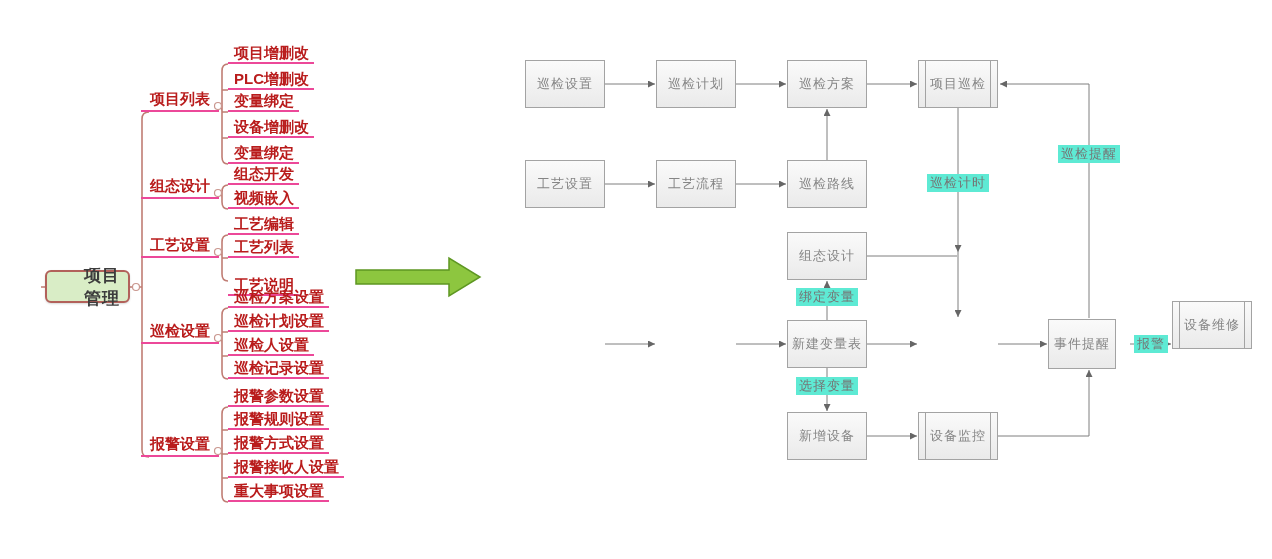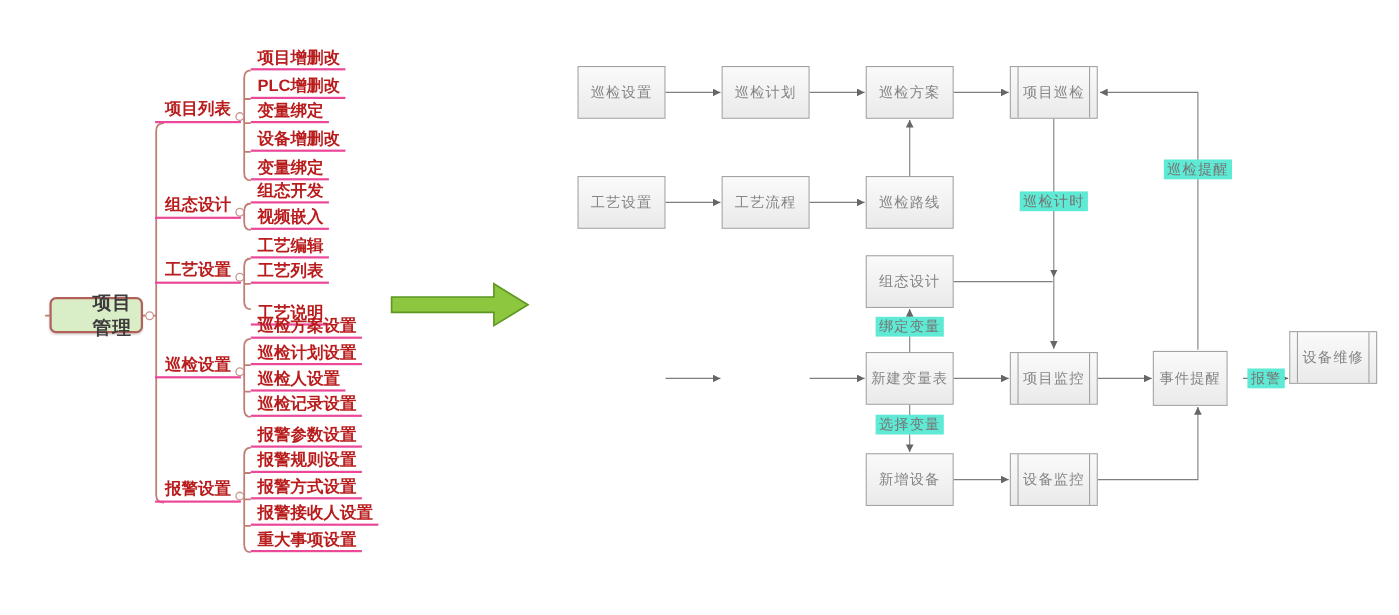--- a/index.html
+++ b/index.html
@@ -142,23 +142,20 @@
       <span>巡检路线</span>
     </div>
 
   <div class="fbox" style="left:787px;top:232px">
       <span>组态设计</span>
     </div>
 
   <div class="fbox" style="left:787px;top:320px">
       <span>新建变量表</span>
     </div>
-  <div class="fbox sub" style="left:918px;top:320px">
-      <span>项目监控</span>
-    </div>
   <div class="fbox" style="left:1048px;top:319px;width:68px;height:50px">
       <span>事件提醒</span>
     </div>
   <div class="fbox sub" style="left:1172px;top:301px">
       <span>设备维修</span>
     </div>
 
   <div class="fbox" style="left:787px;top:412px">
       <span>新增设备</span>
     </div>

